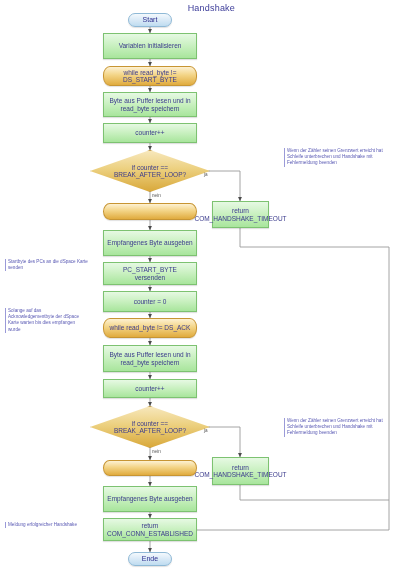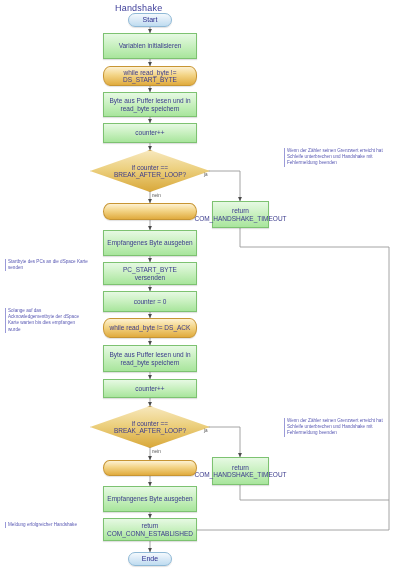--- a/index.html
+++ b/index.html
@@ -12,21 +12,21 @@
     color:#3b3b8f;
   }
   #canvas{position:absolute;left:0;top:0;width:400px;height:574px;}
   svg#wires{position:absolute;left:0;top:0;width:400px;height:574px;}
 
   .node{position:absolute;box-sizing:border-box;display:flex;align-items:center;
         justify-content:center;text-align:center;line-height:1.15;
         color:#3a3a8c;}
 
   .title{
-    position:absolute;font-size:9px;color:#3c3c99;text-align:left;
+    position:absolute;font-size:9px;color:#3c3c99;text-align:right;
     width:120px;left:115px;top:3px;letter-spacing:.2px;
   }
 
   
   .terminal{
     border-radius:9px;
     background:linear-gradient(to bottom,#f4f9fd 0%,#dcebf7 45%,#bfdcf0 100%);
     border:1px solid #8fb9d6;
     font-size:7px;
     color:#2f2f8f;

